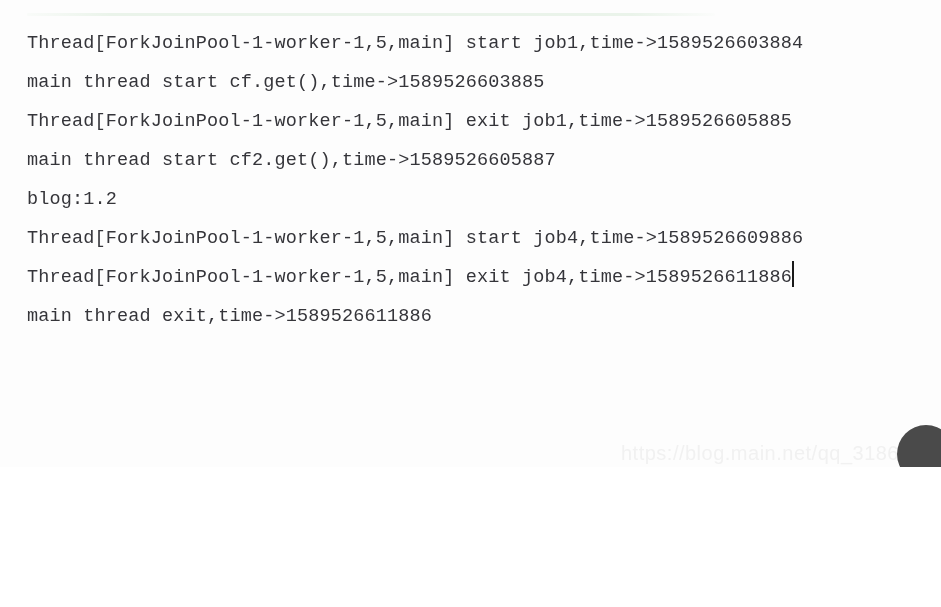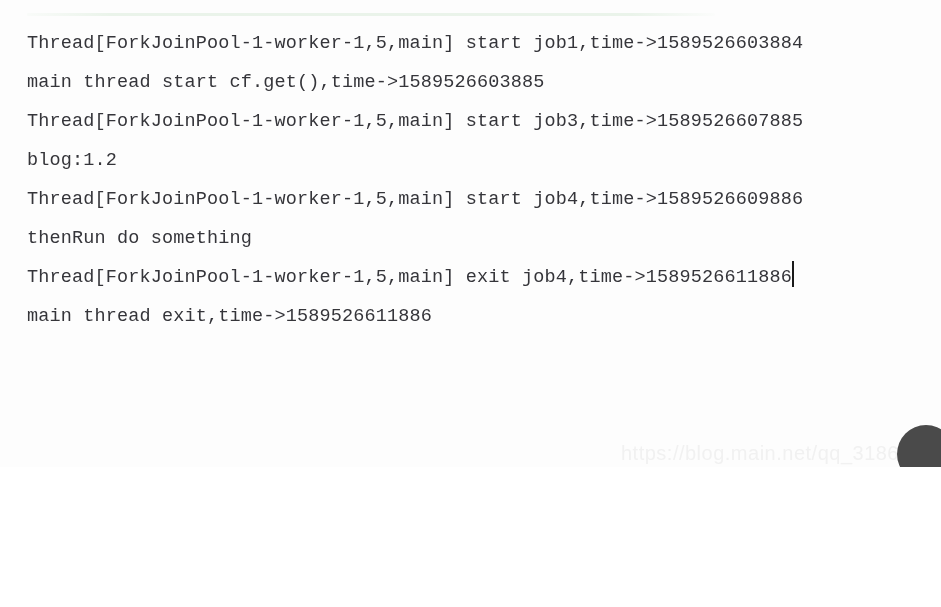--- a/index.html
+++ b/index.html
@@ -88,24 +88,24 @@
 </head>
 <body>
 
 <div id="screen">
 
   <div id="top-rule"></div>
 
   <div id="console">
       <div class="line"><span>Thread[ForkJoinPool-1-worker-1,5,main] start job1,time-&gt;1589526603884</span></div>
       <div class="line"><span>main thread start cf.get(),time-&gt;1589526603885</span></div>
-      <div class="line"><span>Thread[ForkJoinPool-1-worker-1,5,main] start job3,time-&gt;1589526607885</span></div>
+      <div class="line"><span>Thread[ForkJoinPool-1-worker-1,5,main] exit job1,time-&gt;1589526605885</span></div>
+      <div class="line"><span>main thread start cf2.get(),time-&gt;1589526605887</span></div>
       <div class="line"><span>blog:1.2</span></div>
       <div class="line"><span>Thread[ForkJoinPool-1-worker-1,5,main] start job4,time-&gt;1589526609886</span></div>
-      <div class="line"><span>thenRun do something</span></div>
       <div class="line"><span>Thread[ForkJoinPool-1-worker-1,5,main] exit job4,time-&gt;1589526611886</span><span class="caret"></span></div>
       <div class="line"><span>main thread exit,time-&gt;1589526611886</span></div>
     </div>
 
   <div id="watermark">https://blog.main.net/qq_3186</div>
 
   <div id="avatar-badge"></div>
 
 </div>
 

